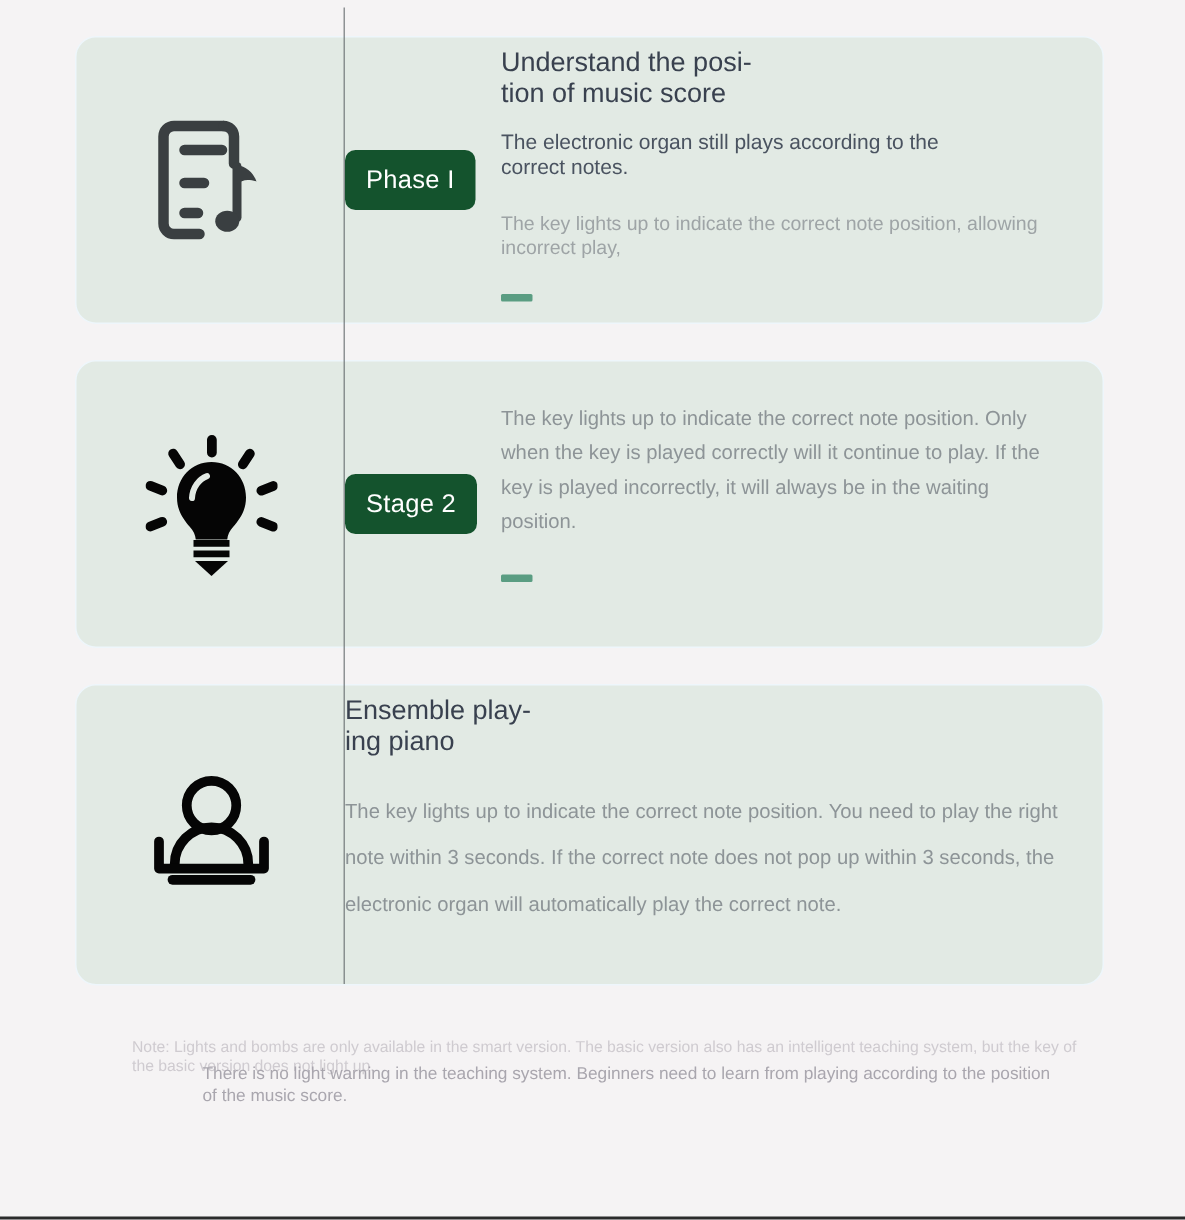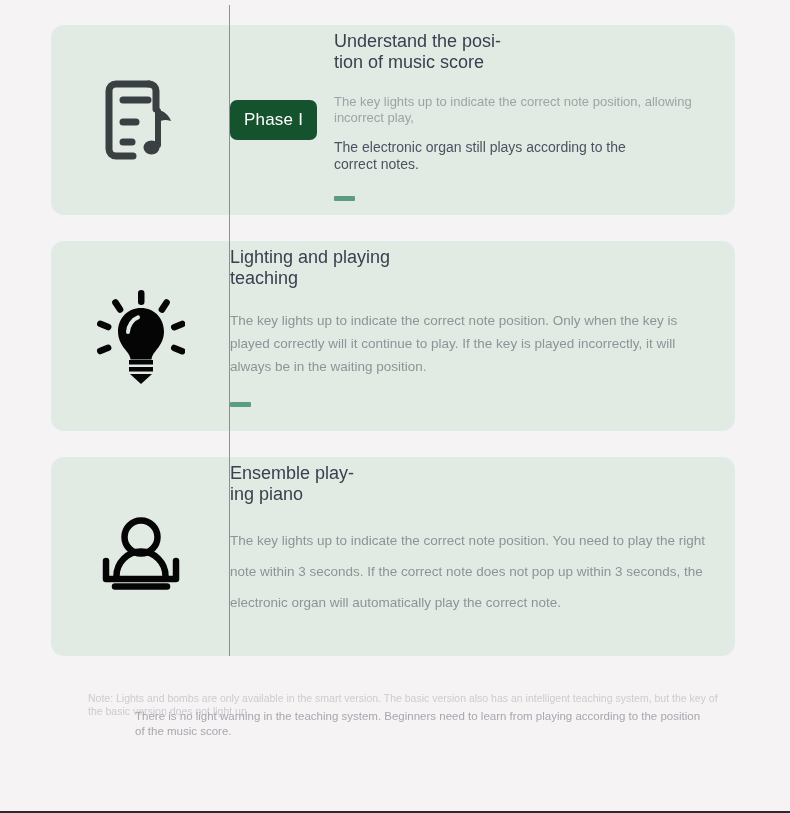--- a/index.html
+++ b/index.html
@@ -189,23 +189,23 @@
           <ellipse cx="48.5" cy="69.5" rx="8" ry="7" fill="#3a3f41"></ellipse>
         </svg>
       </span>
     </div>
     <div class="badge-col">
       <span class="badge">Phase I</span>
     </div>
     <div class="text-col">
       <h2 class="card-title">Understand the posi-
 tion of music score</h2>
-      <p class="card-body c1-lead">The key lights up to indicate the correct note position, allowing incorrect play,</p>
       <p class="card-body c1-sub">The electronic organ still plays according to the
 correct notes.</p>
+      <p class="card-body c1-lead">The key lights up to indicate the correct note position, allowing incorrect play,</p>
       <div class="dash dash-1"></div>
     </div>
   </div>
 
   <div class="card card-2">
     <div class="icon-col">
       <span>
         <svg width="88" height="97" viewBox="0 0 88 97" fill="none" xmlns="http://www.w3.org/2000/svg">
           <g fill="#050505">
             <rect x="41" y="2" width="6.5" height="15" rx="3.2"></rect>
@@ -217,23 +217,24 @@
             <rect x="78" y="54" width="6.5" height="15" rx="3.2" transform="rotate(112 81.2 61.5)"></rect>
           </g>
           <path d="M44 20c-13.2 0-23 10.4-23 23.6 0 9.3 4.7 15 8.5 19.6 2.4 2.9 3.7 5.1 4 8.4h21c.3-3.3 1.6-5.5 4-8.4C62.3 58.6 67 52.9 67 43.6 67 30.4 57.2 20 44 20z" fill="#050505"></path>
           <rect x="32" y="72" width="24" height="4.5" fill="#050505"></rect>
           <rect x="32" y="79" width="24" height="4.5" fill="#050505"></rect>
           <path d="M33 86h22l-11 10-11-10z" fill="#050505"></path>
           <path d="M31 44c.4-7 4.6-12.6 10-14.6" stroke="#e2eae4" stroke-width="4" stroke-linecap="round" fill="none"></path>
         </svg>
       </span>
     </div>
+    <div class="badge-col">
+      <span class="badge">Stage 2</span>
+    </div>
     <div class="text-col">
-      <h2 class="card-title">Lighting and playing
-teaching</h2>
       <p class="card-body c2-body">The key lights up to indicate the correct note position. Only when the key is played correctly will it continue to play. If the key is played incorrectly, it will always be in the waiting position.</p>
       <div class="dash dash-2"></div>
     </div>
   </div>
 
   <div class="card card-3">
     <div class="icon-col">
       <span>
         <svg width="86" height="86" viewBox="0 0 86 86" fill="none" xmlns="http://www.w3.org/2000/svg">
           <circle cx="43" cy="23" r="16.5" stroke="#050505" stroke-width="6.5"></circle>

